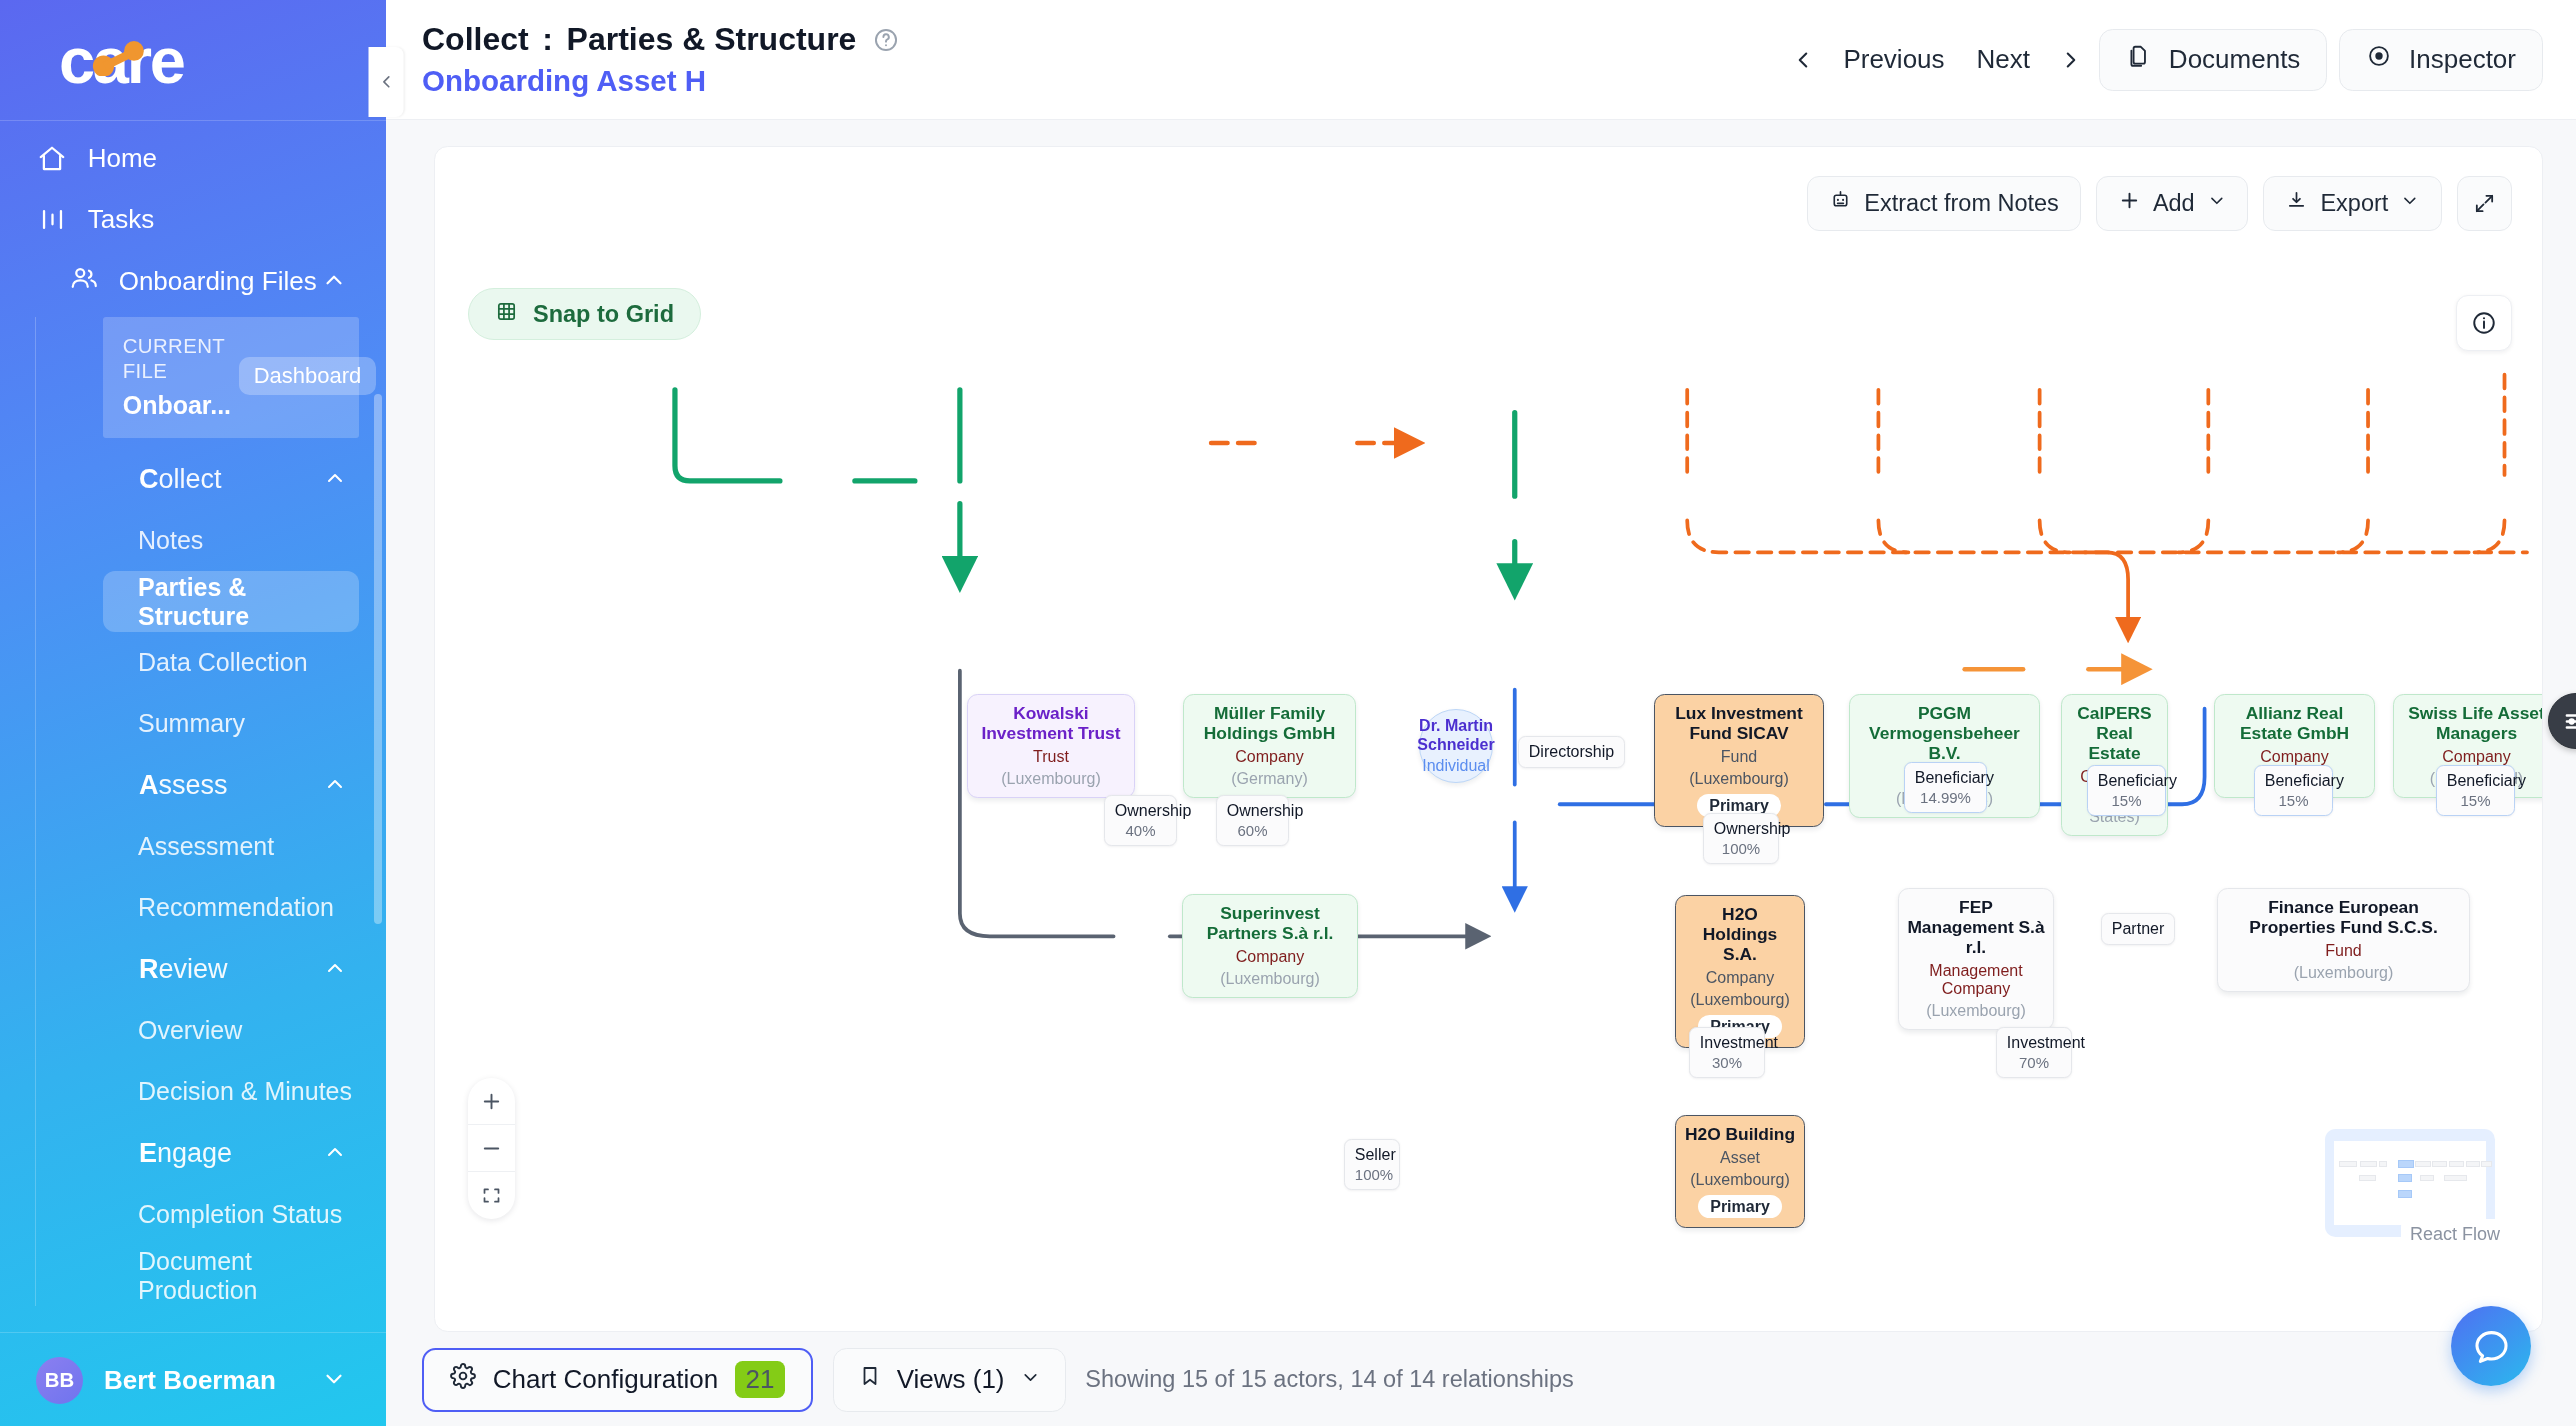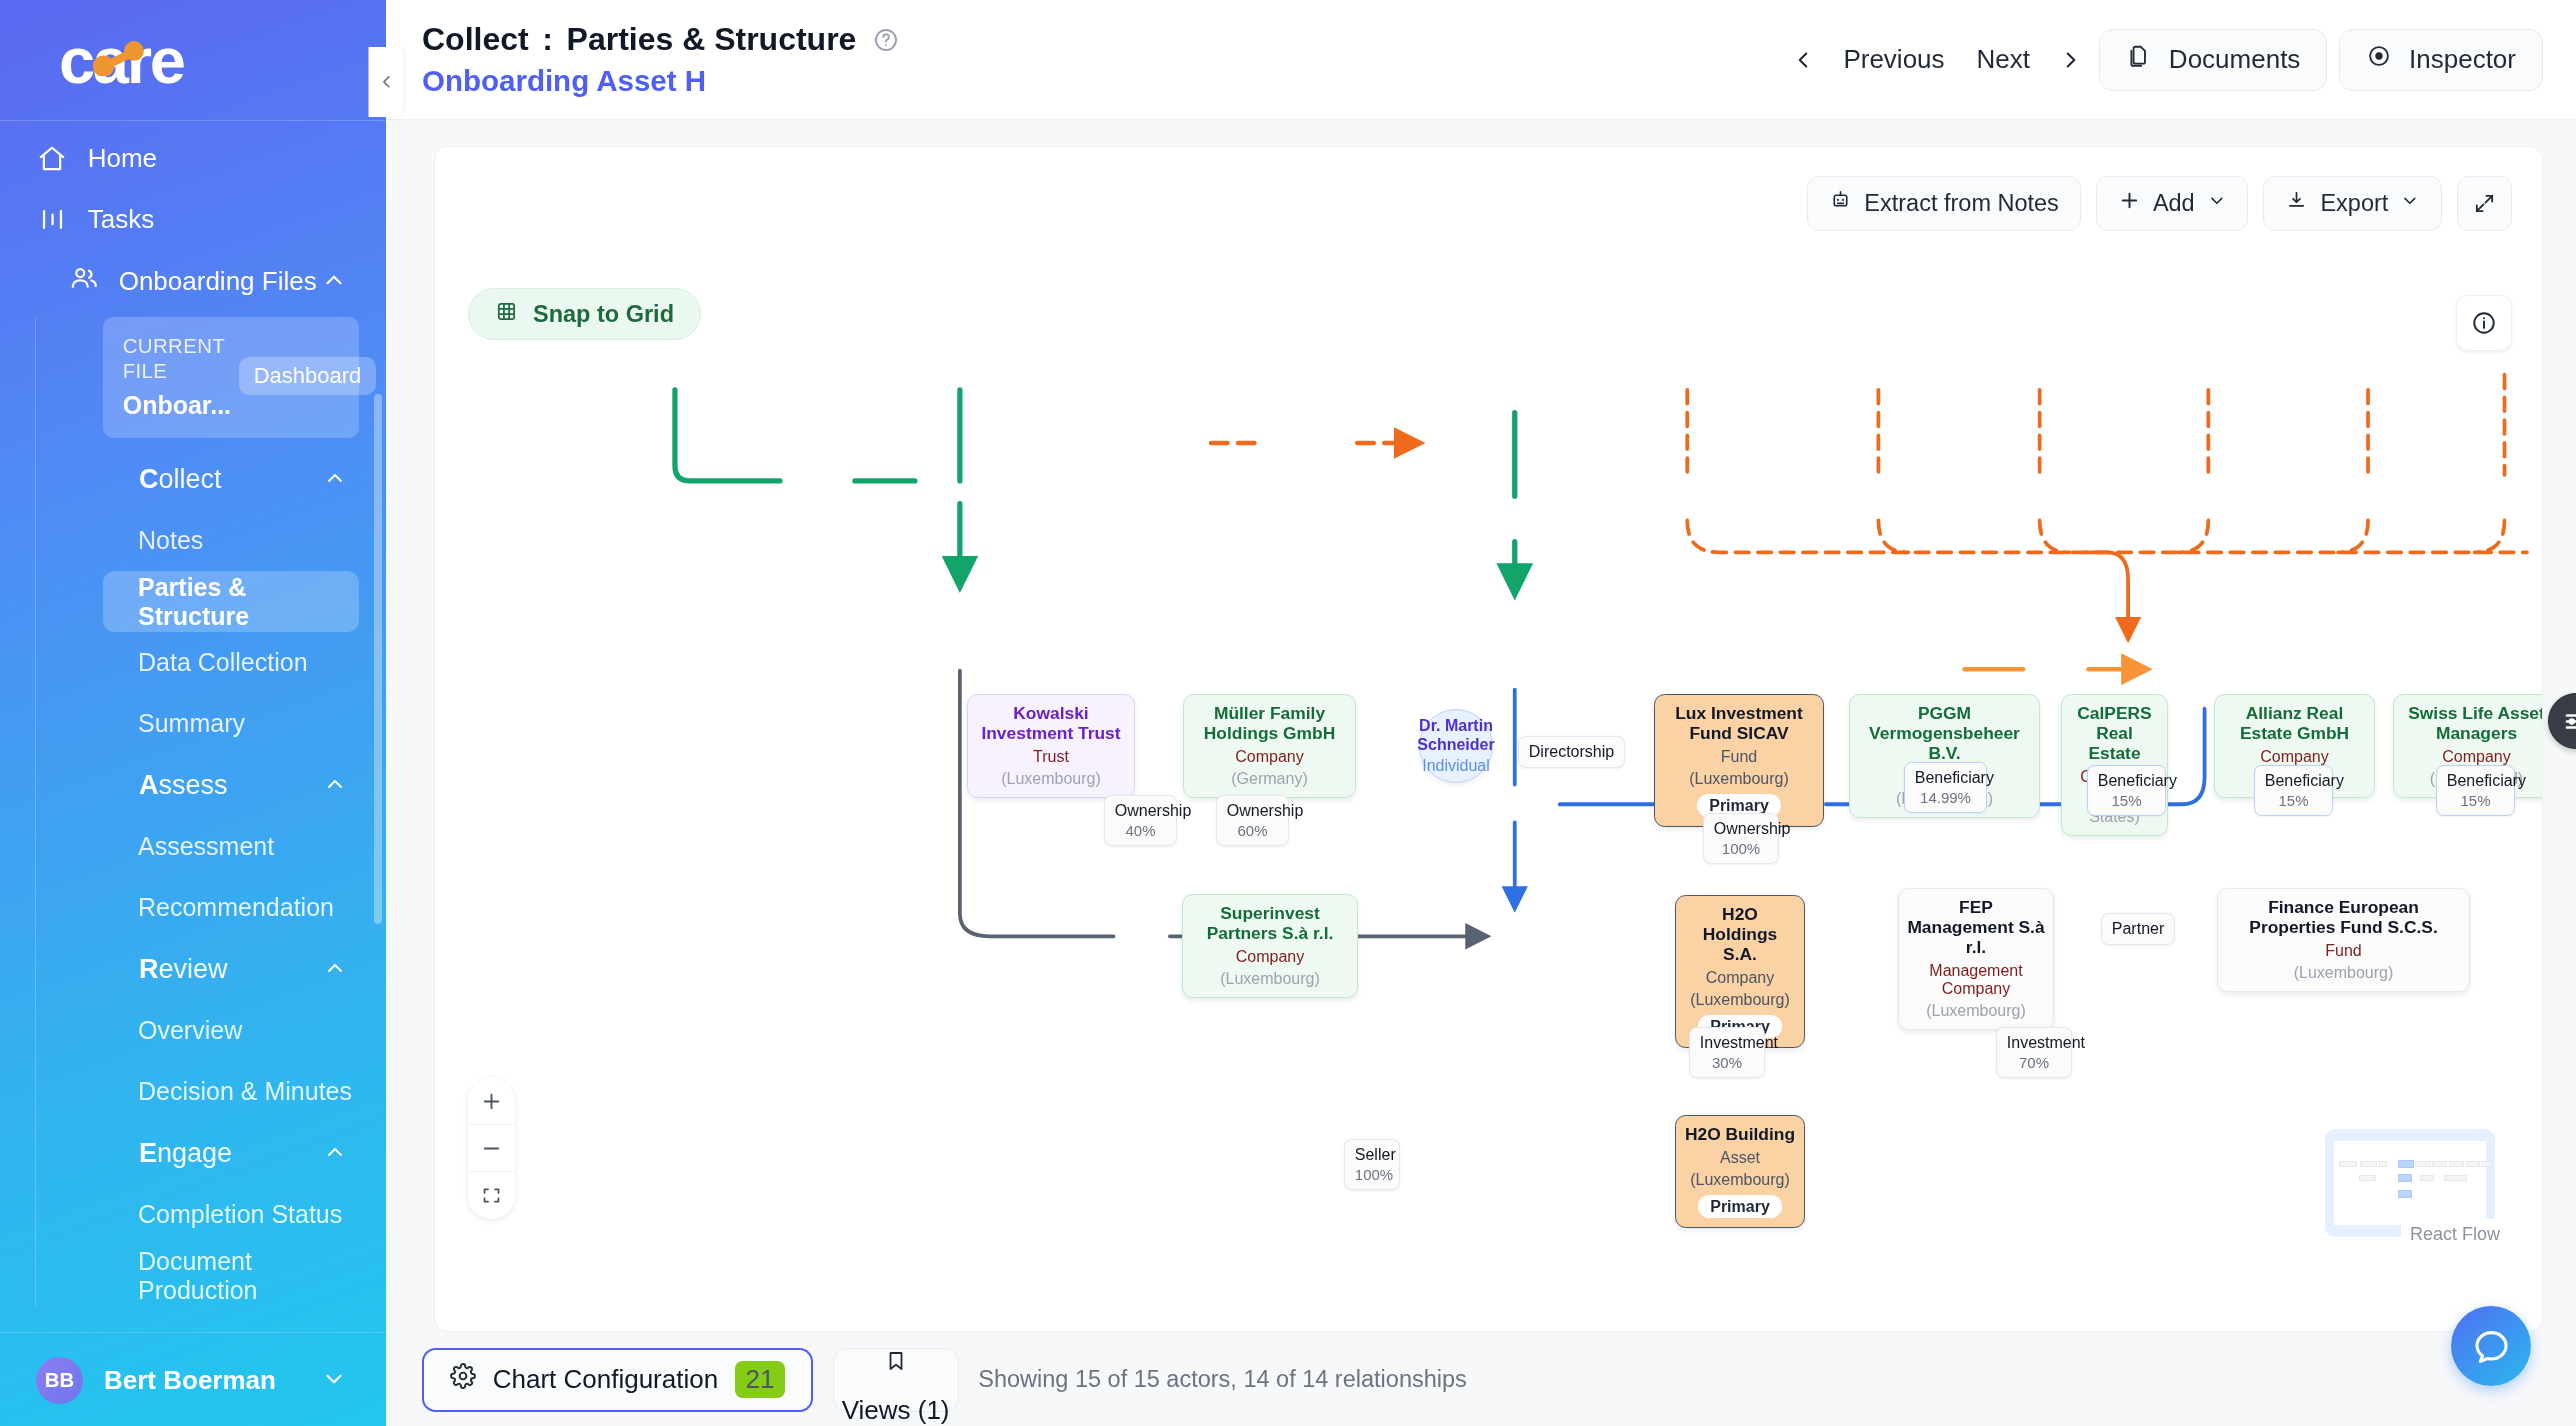--- a/index.html
+++ b/index.html
@@ -50,21 +50,21 @@
   }
   .nav-sub {
     display: flex; align-items: center; height: 61px;
     margin: 0 27px 0 68px; padding-left: 35px; border-radius: 12px;
     color: rgba(255,255,255,0.86); font-size: 25px; cursor: pointer;
   }
   .nav-sub.active { background: rgba(255,255,255,0.22); color: #fff; font-weight: 700; }
 
   .curfile {
     margin: 4.5px 27px 10.6px 68px; background: rgba(255,255,255,0.2);
-    border-radius: 10px; padding: 16.7px 19.7px 18px 19.7px;
+    border-radius: 3px; padding: 16.7px 19.7px 18px 19.7px;
     display: flex; align-items: flex-start; justify-content: space-between; gap: 7.6px;
     cursor: pointer;
   }
   .curfile-l { display: flex; flex-direction: column; gap: 1.5px; }
   .curfile-label { font-size: 20.4px; color: rgba(255,255,255,0.85); letter-spacing: 0.4px; line-height: 1.25; max-width: 121px;}
   .curfile-name { font-size: 25px; color: #fff; font-weight: 700; margin-top: 4.5px; }
   .curfile-r { display: flex; align-items: center; gap: 12px; padding-top: 23px; }
   .dash-badge {
     background: rgba(255,255,255,0.26); border-radius: 10.6px;
     padding: 6px 15px; font-size: 22px; color: #fff; font-weight: 500;
@@ -221,23 +221,23 @@
   .cfgbtn {
     display: flex; align-items: center; gap: 16.7px; height: 64px; padding: 0 26px;
     background: #fafbfc; border: 2.3px solid #4f5ef5; border-radius: 13.6px;
     font-size: 26px; color: #111827; cursor: pointer;
   }
   .cfg-count {
     background: #84cc16; border-radius: 7.6px; padding: 3px 10.6px;
     font-size: 26px; color: #4b5563; text-align: right;
   }
   .viewsbtn {
-    display: flex; align-items: center; gap: 15px; height: 64px; padding: 0 8px;
+    display: flex; align-items: center; gap: 15px; height: 64px; padding: 0 24px;
     background: #fafbfc; border: 0.8px solid #e7eaee; border-radius: 13.6px;
-    font-size: 26px; color: #111827; cursor: pointer; flex-direction: column;
+    font-size: 26px; color: #111827; cursor: pointer;
   }
   .showing { font-size: 23.5px; color: #6b7280; }
 
   .side-fab {
     position: absolute; right: 0; top: 721px; transform: translate(50%,-50%);
     width: 56px; height: 56px; border-radius: 50%;
     background: #383d46; border: 1.5px solid #2c3views; border: 1.5px solid #2c3138;
     display: flex; align-items: center; justify-content: center; z-index: 40; cursor: pointer;
     box-shadow: 0 2.3px 6.8px rgba(0,0,0,.22);
   }

